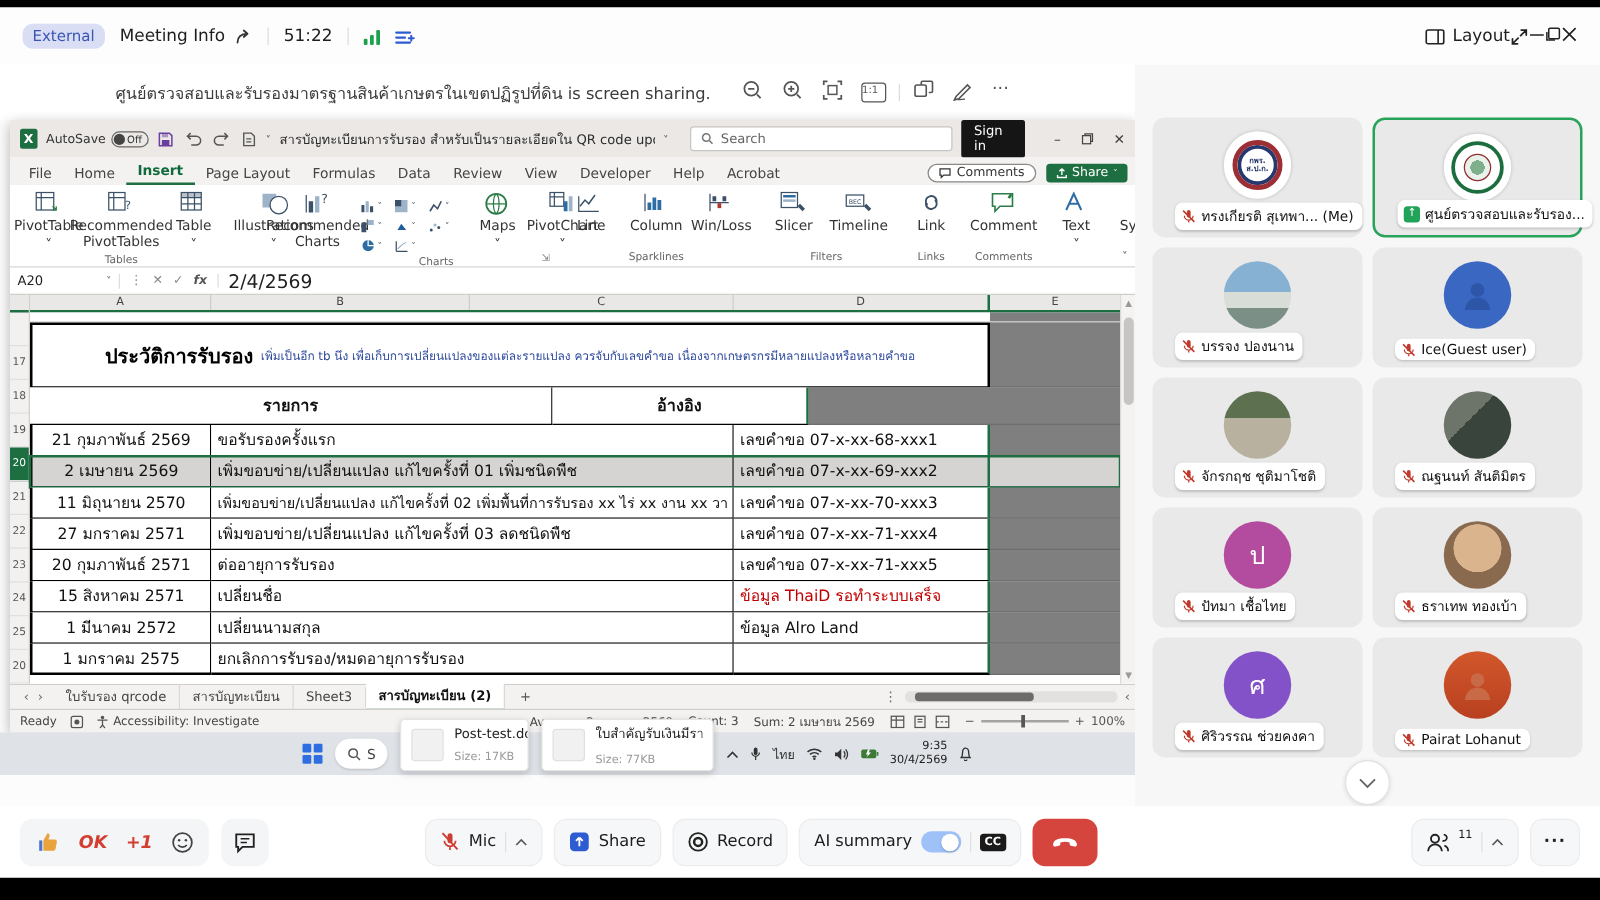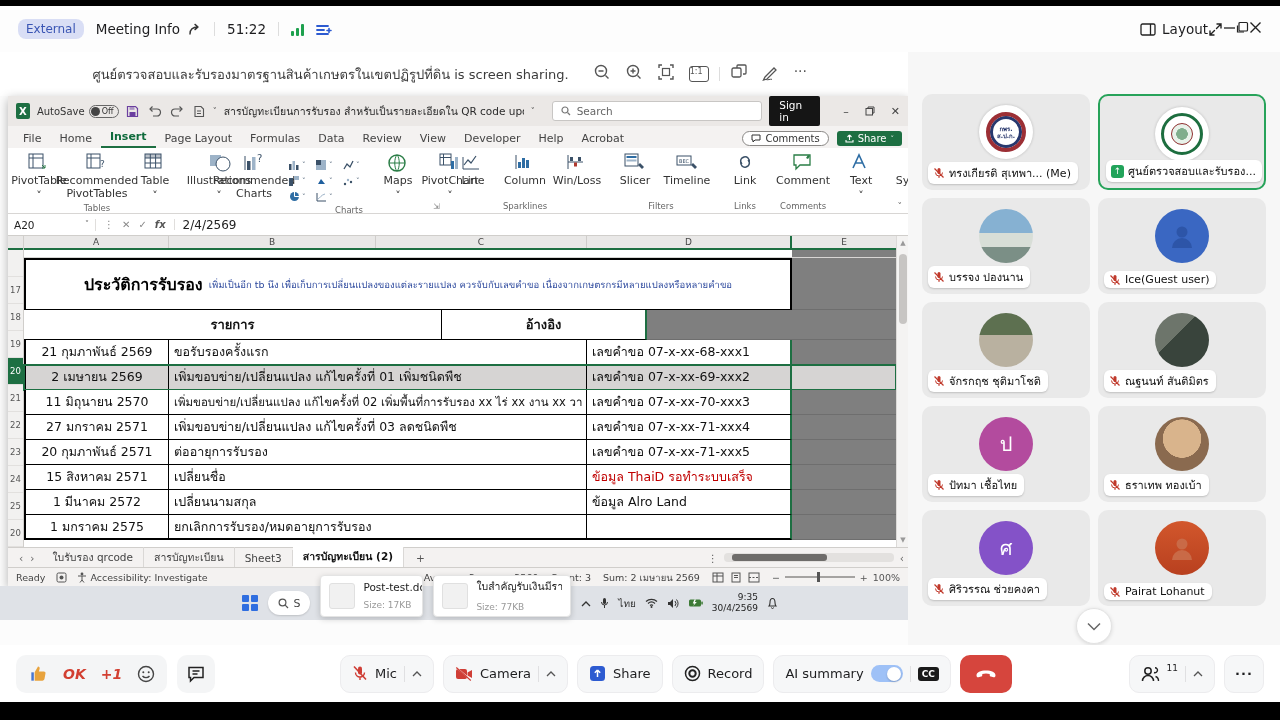--- a/index.html
+++ b/index.html
@@ -57,21 +57,21 @@
   .rbtn .lbl { font-size:11px; color:#333; line-height:1.15; }
   .ricon { width:22px; height:20px; color:#3b5168; }
   .minigrid { display:grid; grid-template-columns:repeat(3,26px); grid-auto-rows:15px; gap:1px; padding-top:4px; }
   .mini { display:flex; align-items:center; gap:2px; color:#3b5168; font-size:7px; }
   .launcher { position:absolute; right:2px; bottom:2px; font-size:8px; color:#777; }
   .ribcollapse { position:absolute; right:6px; bottom:2px; color:#666; font-size:9px; }
 
   .xl-formula { height:22px; display:flex; align-items:center; border-bottom:1px solid #d0cecb; background:#fff; }
   .namebox { width:88px; display:flex; justify-content:space-between; align-items:center; padding:0 6px; font-size:10.5px; color:#222; border-right:1px solid #e0dedc; }
   .fbicons { display:flex; gap:8px; padding:0 8px; color:#888; font-size:10px; align-items:center; border-right:1px solid #e0dedc; }
-  .fval { padding:0 8px; font-size:12px; color:#222; }
+  .fval { padding:0 8px; font-size:15px; color:#222; }
 
   
   .xl-grid { flex:1; display:flex; background:#fff; position:relative; overflow:hidden; }
   .rowhdrs { width:16px; display:flex; flex-direction:column; background:#f2f1f0; border-right:1px solid #d0cecb; }
   .gridmain { flex:1; display:flex; flex-direction:column; }
   .vscroll { width:12px; background:#f4f3f2; border-left:1px solid #dcdad8; position:relative; }
   .vthumb { position:absolute; top:18px; left:2px; width:8px; height:70px; background:#c7c5c3; border-radius:4px; }
   .vsa { position:absolute; left:2px; width:8px; color:#999; font-size:7px; text-align:center; }
   .colhead { height:14px; display:flex; background:#e9e8e7; border-bottom:2px solid #1d6f42; font-size:9px; color:#444; }
   .ch { display:flex; align-items:center; justify-content:center; border-right:1px solid #cfcdcb; }
@@ -135,21 +135,21 @@
   .logo-ring1 { width:40px; height:40px; border-radius:50%; border:4px solid #9c2f35; box-shadow:0 0 0 3px #27386e inset; display:flex; align-items:center; justify-content:center; }
   .logo-ring1 b { font-size:6px; color:#1f2f66; text-align:center; line-height:1.2; font-weight:bold; }
   .logo-ring2 { width:42px; height:42px; border-radius:50%; border:3px solid #1d6e3f; display:flex; align-items:center; justify-content:center; }
   .logo-ring2 i { width:22px; height:22px; border-radius:50%; background:radial-gradient(circle,#7fae8c 0 40%,#e8f2ea 41% 100%); border:1px solid #8e2f2f; }
   .ph1 { background:linear-gradient(180deg,#86b1d2 0 45%,#d8ded7 45% 70%,#7b8f86 70% 100%); }
   .ph2 { background:linear-gradient(180deg,#5d7050 0 40%,#b9b1a0 40% 100%); }
   .ph3 { background:linear-gradient(135deg,#6d756b 0 40%,#39443c 40% 100%); }
   .ph4 { background:radial-gradient(circle at 50% 40%,#d9b48c 0 45%,#8a6a4f 46% 100%); }
   .av-blue { background:#3a67c2; }
   .av-orange { background:linear-gradient(180deg,#d2572c,#b8401f); }
-  .npill { position:absolute; left:6px; bottom:6px; background:#fff; border-radius:6px; padding:2px 7px 2px 5px; display:flex; align-items:center; gap:4px; box-shadow:0 1px 2px rgba(0,0,0,.18); max-width:156px; }
+  .npill { position:absolute; left:18px; bottom:6px; background:#fff; border-radius:6px; padding:2px 7px 2px 5px; display:flex; align-items:center; gap:4px; box-shadow:0 1px 2px rgba(0,0,0,.18); max-width:156px; }
   .npill .nm { font-size:11px; color:#111; white-space:nowrap; overflow:hidden; }
   .shico { width:13px; height:13px; background:#21a35a; border-radius:3px; color:#fff; font-size:9px; display:flex; align-items:center; justify-content:center; flex:none; }
   .morebtn { position:absolute; left:50%; transform:translateX(-50%); top:556px; width:36px; height:36px; border-radius:50%; background:#fff; border:1px solid #e3e3e3; box-shadow:0 1px 4px rgba(0,0,0,.12); display:flex; align-items:center; justify-content:center; color:#666; }
 
   
   .toolbar { height:57px; background:#fff; position:relative; display:flex; align-items:center; padding:0 16px; }
   .pillgroup { background:#f4f5f6; border-radius:10px; height:38px; display:flex; align-items:center; gap:15px; padding:0 12px; }
   .okt { color:#d23f31; font-weight:bold; font-style:italic; font-size:14px; }
   .circlepill { background:#f4f5f6; border-radius:10px; width:38px; height:38px; display:flex; align-items:center; justify-content:center; margin-left:10px; }
   .center-tools { position:absolute; left:340px; display:flex; gap:9px; align-items:center; }
@@ -1051,37 +1051,20 @@
         <span>Mic</span>
         <span class="sep"></span>
         <span class="ico">
             <svg width="10" height="6" viewBox="0 0 10 6">
               <path d="M1 5 5 1l4 4" stroke="#555" fill="none" stroke-width="1.3"></path>
             </svg>
           </span>
       </span>
       <span class="tbtn">
         <span class="ico">
-            <svg width="18" height="14" viewBox="0 0 18 14">
-              <rect x="1" y="2" width="11" height="10" rx="2" fill="#cf3e36"></rect>
-              <path d="M12.5 5.5 17 3v8l-4.5-2.5z" fill="#cf3e36"></path>
-              <path d="M2 1l14 12" stroke="#fff" stroke-width="1.4"></path>
-              <path d="M1.3.5l14.5 13" stroke="#cf3e36" stroke-width="1.2"></path>
-            </svg>
-          </span>
-        <span>Camera</span>
-        <span class="sep"></span>
-        <span class="ico">
-            <svg width="10" height="6" viewBox="0 0 10 6">
-              <path d="M1 5 5 1l4 4" stroke="#555" fill="none" stroke-width="1.3"></path>
-            </svg>
-          </span>
-      </span>
-      <span class="tbtn">
-        <span class="ico">
             <svg width="17" height="17" viewBox="0 0 17 17">
               <rect x="1" y="1" width="15" height="15" rx="3.5" fill="#2d5bd1"></rect>
               <path d="M8.5 12V5M8.5 5 5.8 7.7M8.5 5l2.7 2.7" stroke="#fff" fill="none" stroke-width="1.5"></path>
             </svg>
           </span>
         <span>Share</span>
       </span>
       <span class="tbtn">
         <span class="ico">
             <svg width="17" height="17" viewBox="0 0 17 17">

